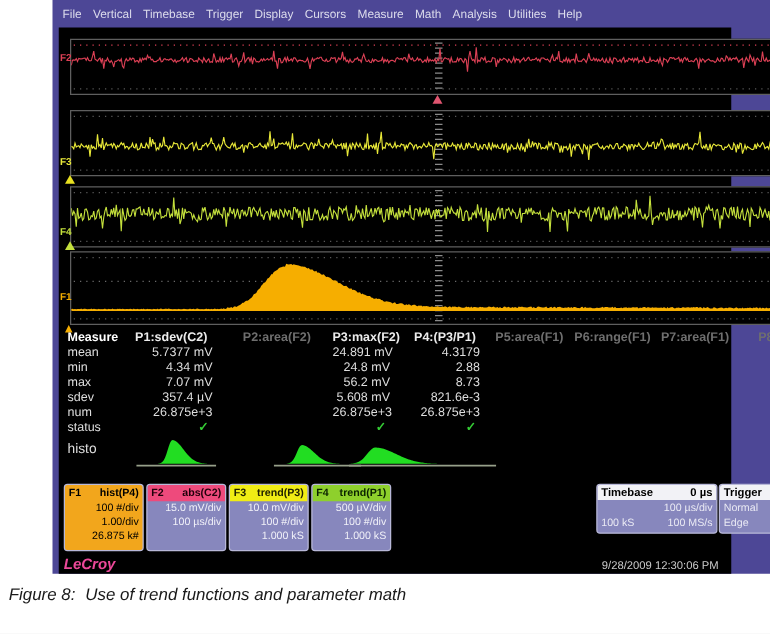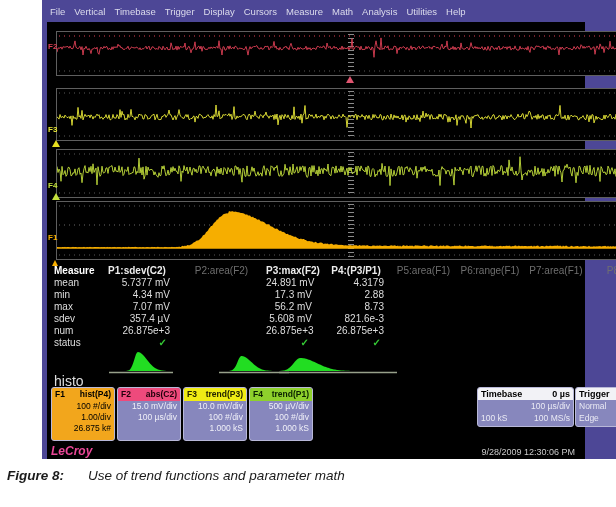--- a/index.html
+++ b/index.html
@@ -17,46 +17,46 @@
   .trace-label{position:absolute;left:1px;font-size:8px;font-weight:bold;}
   .tri{position:absolute;width:0;height:0;border-left:4px solid transparent;border-right:4px solid transparent;}
   .annot{position:absolute;font-size:8px;font-weight:bold;border-bottom:1px solid;line-height:8px;}
   
   .measure{position:absolute;left:4px;top:242px;width:600px;color:#dedede;font-size:10px;}
   .mrow{display:grid;grid-template-columns:46px 82px 87px 55px 72px 63px 70px 62px 1fr;height:12px;line-height:12px;}
   .mrow.mhead{height:13px;line-height:13px;}
   .mcell{text-align:right;padding-right:9px;overflow:hidden;white-space:nowrap;}
   .mlabel{text-align:left;padding-left:3px;}
   .mhdr{text-align:center;padding-right:2px;font-weight:bold;color:#ececec;}
-  .mhdr.inactive{color:#6f6f6f;font-weight:normal;}
+  .mhdr.inactive{color:#6f6f6f;font-weight:bold;}
   .mtitle{font-weight:bold;color:#fff;text-align:left;padding-left:3px;}
   .check{color:#35cc35;font-weight:bold;padding-right:12px;}
   .histo-row{position:relative;height:27px;}
-  .histo-label{position:absolute;left:3px;top:24px;font-size:14px;}
+  .histo-label{position:absolute;left:3px;top:4px;font-size:11px;}
   .spark{position:absolute;bottom:1px;}
   
   .descrow{position:absolute;left:4px;top:365px;width:608px;height:56px;}
   .fbox{position:absolute;top:0;width:62px;height:52px;border:1px solid #b8b8d8;border-radius:3px;background:#8787bd;font-size:8.5px;color:#f0f0f8;overflow:hidden;}
   .fbox.amber{background:#f2a61c;color:#000;}
   .fhead{display:flex;justify-content:space-between;padding:1px 3px;font-weight:bold;height:11px;line-height:10px;}
   .fhead.pink{background:#ee4a7c;color:#20000a;}
   .fhead.yellow{background:#f0ec14;color:#222200;}
   .fhead.green{background:#8ed02c;color:#0a2200;}
   .fline{text-align:right;padding-right:3px;line-height:11px;white-space:nowrap;}
   .sbox{position:absolute;top:0;height:38px;border:1px solid #b8b8d8;border-radius:3px;background:#8787bd;font-size:8.5px;color:#eaeaf4;overflow:hidden;}
   .shead{display:flex;justify-content:space-between;align-items:center;background:#f2f2f6;color:#000;font-weight:bold;font-size:9px;padding:0 3px;height:12px;line-height:12px;}
   .srow{display:flex;justify-content:space-between;padding:0 3px;line-height:12px;}
   .srow .r{text-align:right;flex:1;}
   .badge{background:#000;color:#fff;font-size:7px;font-weight:bold;padding:0 2px;border-radius:1px;line-height:9px;}
   .tbox{left:426px;width:95px;}
   .trbox{left:524px;width:84px;}
   .logo{position:absolute;left:4px;top:422px;font-size:12px;font-weight:bold;font-style:italic;color:#ec4899;}
   .stamp{position:absolute;right:10px;top:425px;font-size:9px;color:#c9c9c9;}
   .caption{position:absolute;left:7px;top:468px;font-size:13.5px;font-style:italic;color:#1a1a1a;}
-  .caption .cl{font-weight:bold;margin-right:24px;}
+  .caption .cl{font-weight:normal;margin-right:8px;}
 </style>
 </head>
 <body>
 
 <div class="page">
   <div class="scope">
     <div class="menubar">
         <span class="mitem">File</span>
         <span class="mitem">Vertical</span>
         <span class="mitem">Timebase</span>
@@ -179,21 +179,21 @@
             <span class="mcell">4.3179</span>
             <span class="mcell"></span>
             <span class="mcell"></span>
             <span class="mcell"></span>
             <span class="mcell"></span>
           </div>
           <div class="mrow">
             <span class="mlabel">min</span>
             <span class="mcell">4.34 mV</span>
             <span class="mcell"></span>
-            <span class="mcell">17.3 mV</span>
+            <span class="mcell">24.8 mV</span>
             <span class="mcell">2.88</span>
             <span class="mcell"></span>
             <span class="mcell"></span>
             <span class="mcell"></span>
             <span class="mcell"></span>
           </div>
           <div class="mrow">
             <span class="mlabel">max</span>
             <span class="mcell">7.07 mV</span>
             <span class="mcell"></span>

